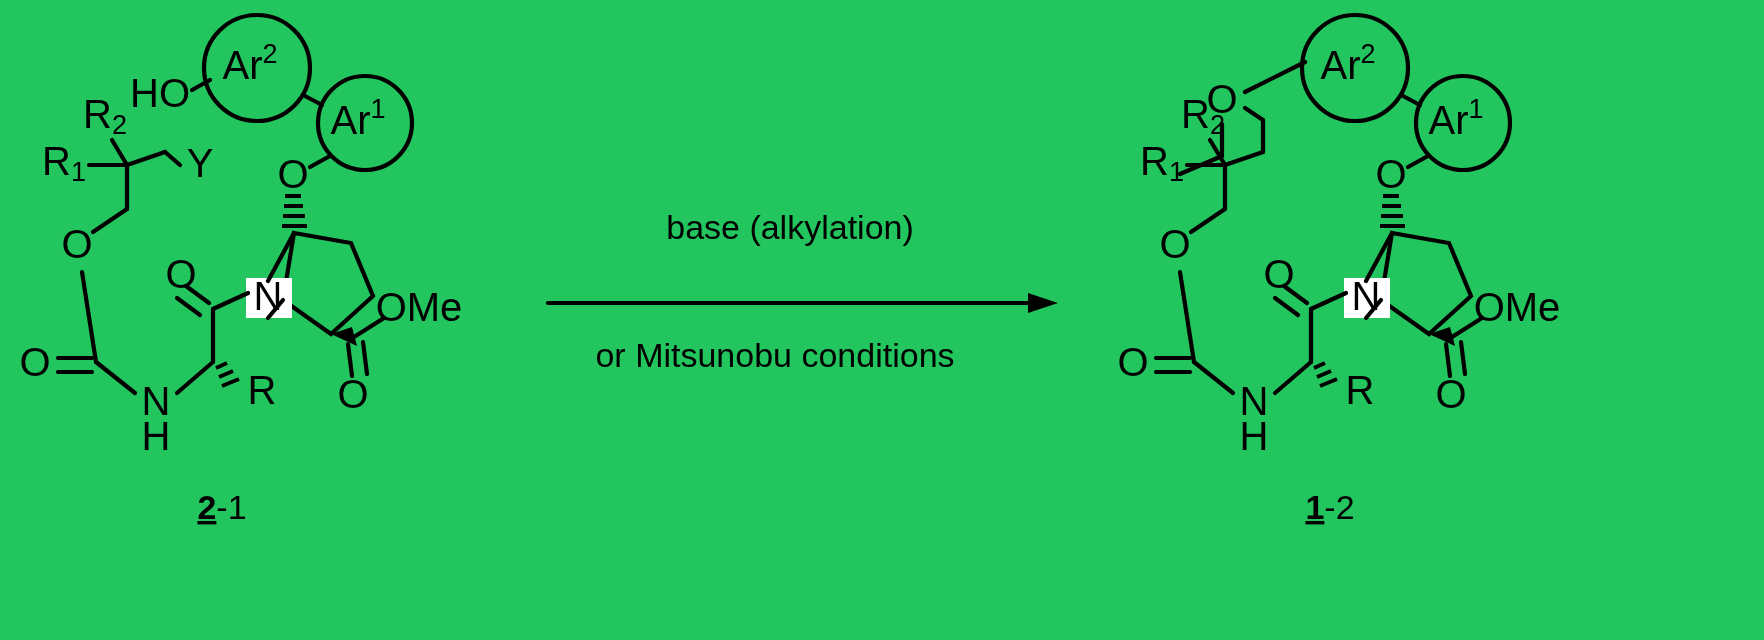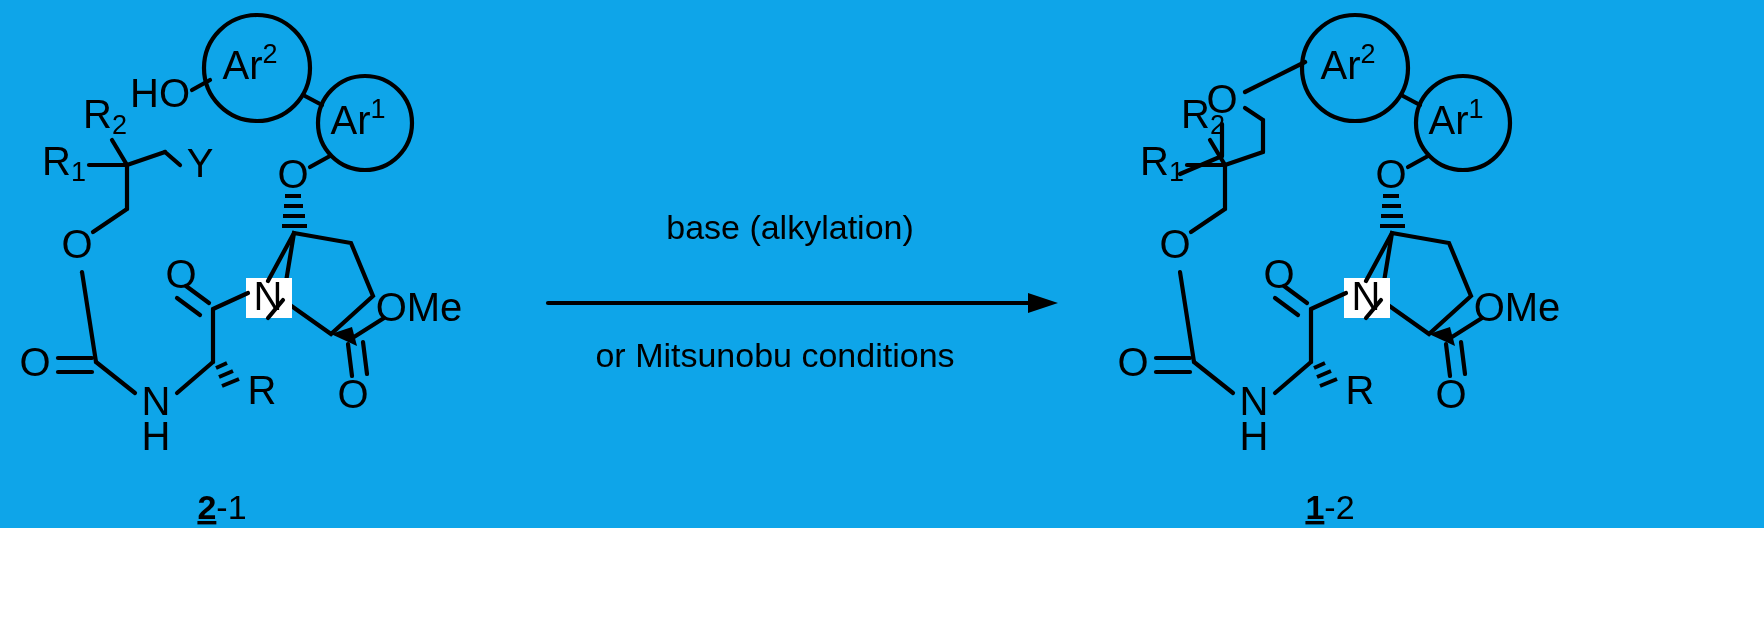--- a/index.html
+++ b/index.html
@@ -1,18 +1,18 @@
 <!DOCTYPE html>
 <html><head>
 <meta charset="utf-8">
 <style>
   html,body{margin:0;padding:0;background:#ffffff;}
   body{width:1764px;height:640px;overflow:hidden;
        font-family:"Liberation Sans", sans-serif;color:#000;}
-  #scheme{position:relative;width:1764px;height:528px;background:#0ea5e9;}
+  #scheme{position:relative;width:1764px;height:640px;background:#22c55e;}
   svg{display:block;}
   .bond{stroke:#000;stroke-width:4.2;fill:none;stroke-linecap:round;stroke-linejoin:round;}
   .ring{stroke:#000;stroke-width:4.2;fill:none;}
   .atomtxt{font-family:"Liberation Sans", sans-serif;font-size:40px;fill:#000;
            text-anchor:middle;dominant-baseline:middle;}
   .sub{font-size:27px;}
   .sup{font-size:27px;}
   .condtxt{font-family:"Liberation Sans", sans-serif;font-size:34px;fill:#000;
            text-anchor:middle;}
   .lbl{font-family:"Liberation Sans", sans-serif;font-size:34px;fill:#000;

